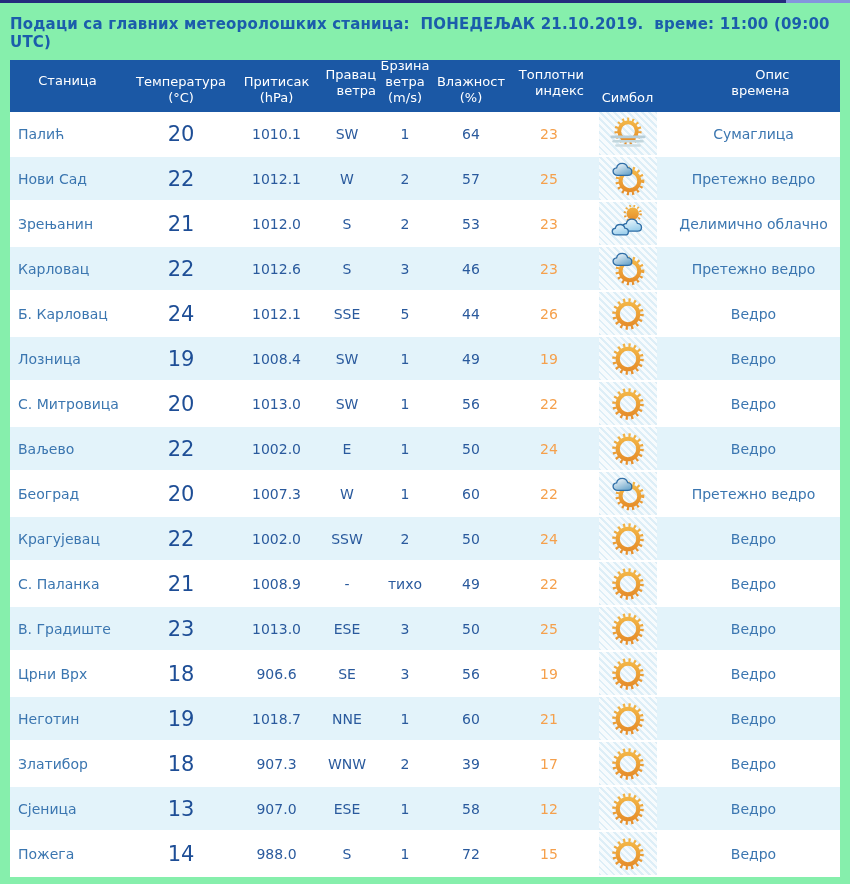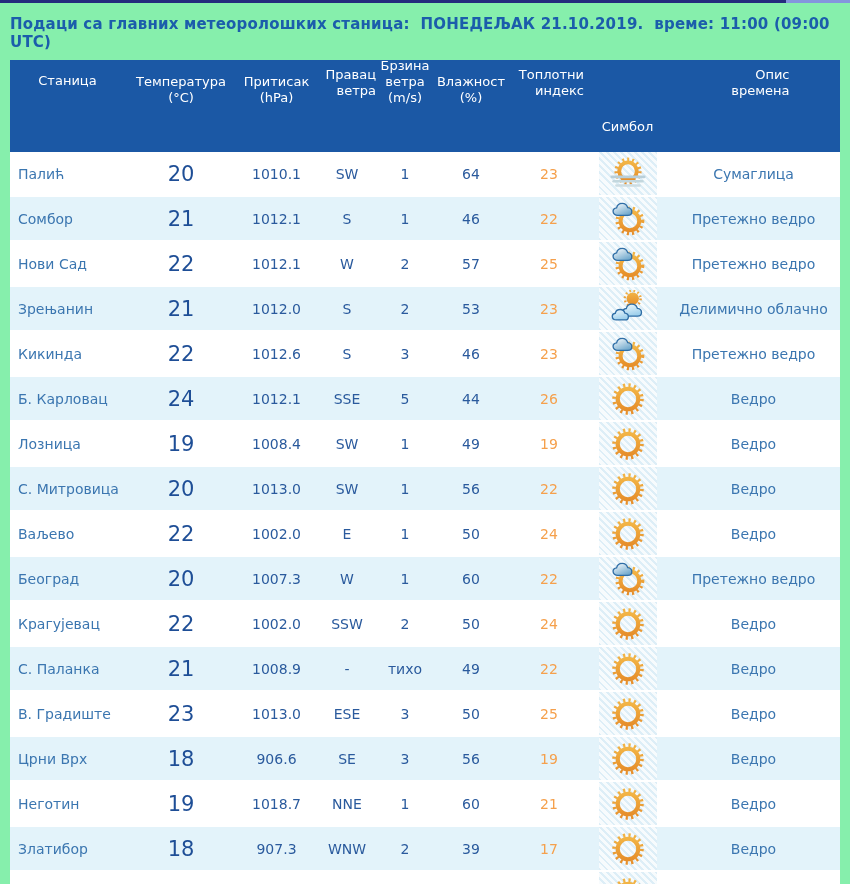--- a/index.html
+++ b/index.html
@@ -14,21 +14,21 @@
 
   table.weather { border-collapse:collapse; table-layout:fixed; width:830px; margin-left:10px; }
 
   thead th { background:#1b58a5; color:#ffffff; font-weight:normal; font-size:13px;
              height:52px; vertical-align:top; padding:0; }
   .hcell { display:flex; flex-direction:column; height:52px; padding:7px 2px 6px 2px;
            align-items:center; text-align:center; line-height:16px; }
   .hcell.between { justify-content:flex-end; }
   .hcell.top { justify-content:flex-start;text-align:right; }
   .hcell.bottom { justify-content:flex-end; padding-bottom:23px; }
-  .hcell.middle { justify-content:center;margin-top:40px; }
+  .hcell.middle { justify-content:flex-end; }
   .h-title { display:block; }
   .th-desc .h-title { max-width:72px; }
   .th-heat .h-title { max-width:70px; }
 
   tbody td { height:43px; border-bottom:2px solid #ffffff; font-size:14px; color:#2a5a9d;
              text-align:center; vertical-align:middle; padding:0; }
   tbody tr:nth-child(odd)  td { background:#ffffff; }
   tbody tr:nth-child(even) td { background:#e3f3fa; }
 
   td.c-station { text-align:left; padding-left:8px; color:#3b76b0; }
@@ -169,37 +169,20 @@
     <td class="c-symbol">
       <div class="hatch">
         <svg class="wicon">
                 <use href="#icon-haze"></use>
               </svg>
       </div>
     </td>
     <td class="c-desc">Сумаглица</td>
   </tr>
 
-  <tr>
-    <td class="c-station">Сомбор</td>
-    <td class="c-temp">21</td>
-    <td class="c-press">1012.1</td>
-    <td class="c-wdir">S</td>
-    <td class="c-wspd">1</td>
-    <td class="c-hum">46</td>
-    <td class="c-heat">22</td>
-    <td class="c-symbol">
-      <div class="hatch">
-        <svg class="wicon">
-                <use href="#icon-mostly-sunny"></use>
-              </svg>
-      </div>
-    </td>
-    <td class="c-desc">Претежно ведро</td>
-  </tr>
 
   <tr>
     <td class="c-station">Нови Сад</td>
     <td class="c-temp">22</td>
     <td class="c-press">1012.1</td>
     <td class="c-wdir">W</td>
     <td class="c-wspd">2</td>
     <td class="c-hum">57</td>
     <td class="c-heat">25</td>
     <td class="c-symbol">
@@ -224,21 +207,21 @@
       <div class="hatch">
         <svg class="wicon">
                 <use href="#icon-partly-cloudy"></use>
               </svg>
       </div>
     </td>
     <td class="c-desc">Делимично облачно</td>
   </tr>
 
   <tr>
-    <td class="c-station">Кикинда</td>
+    <td class="c-station">Карловац</td>
     <td class="c-temp">22</td>
     <td class="c-press">1012.6</td>
     <td class="c-wdir">S</td>
     <td class="c-wspd">3</td>
     <td class="c-hum">46</td>
     <td class="c-heat">23</td>
     <td class="c-symbol">
       <div class="hatch">
         <svg class="wicon">
                 <use href="#icon-mostly-sunny"></use>

